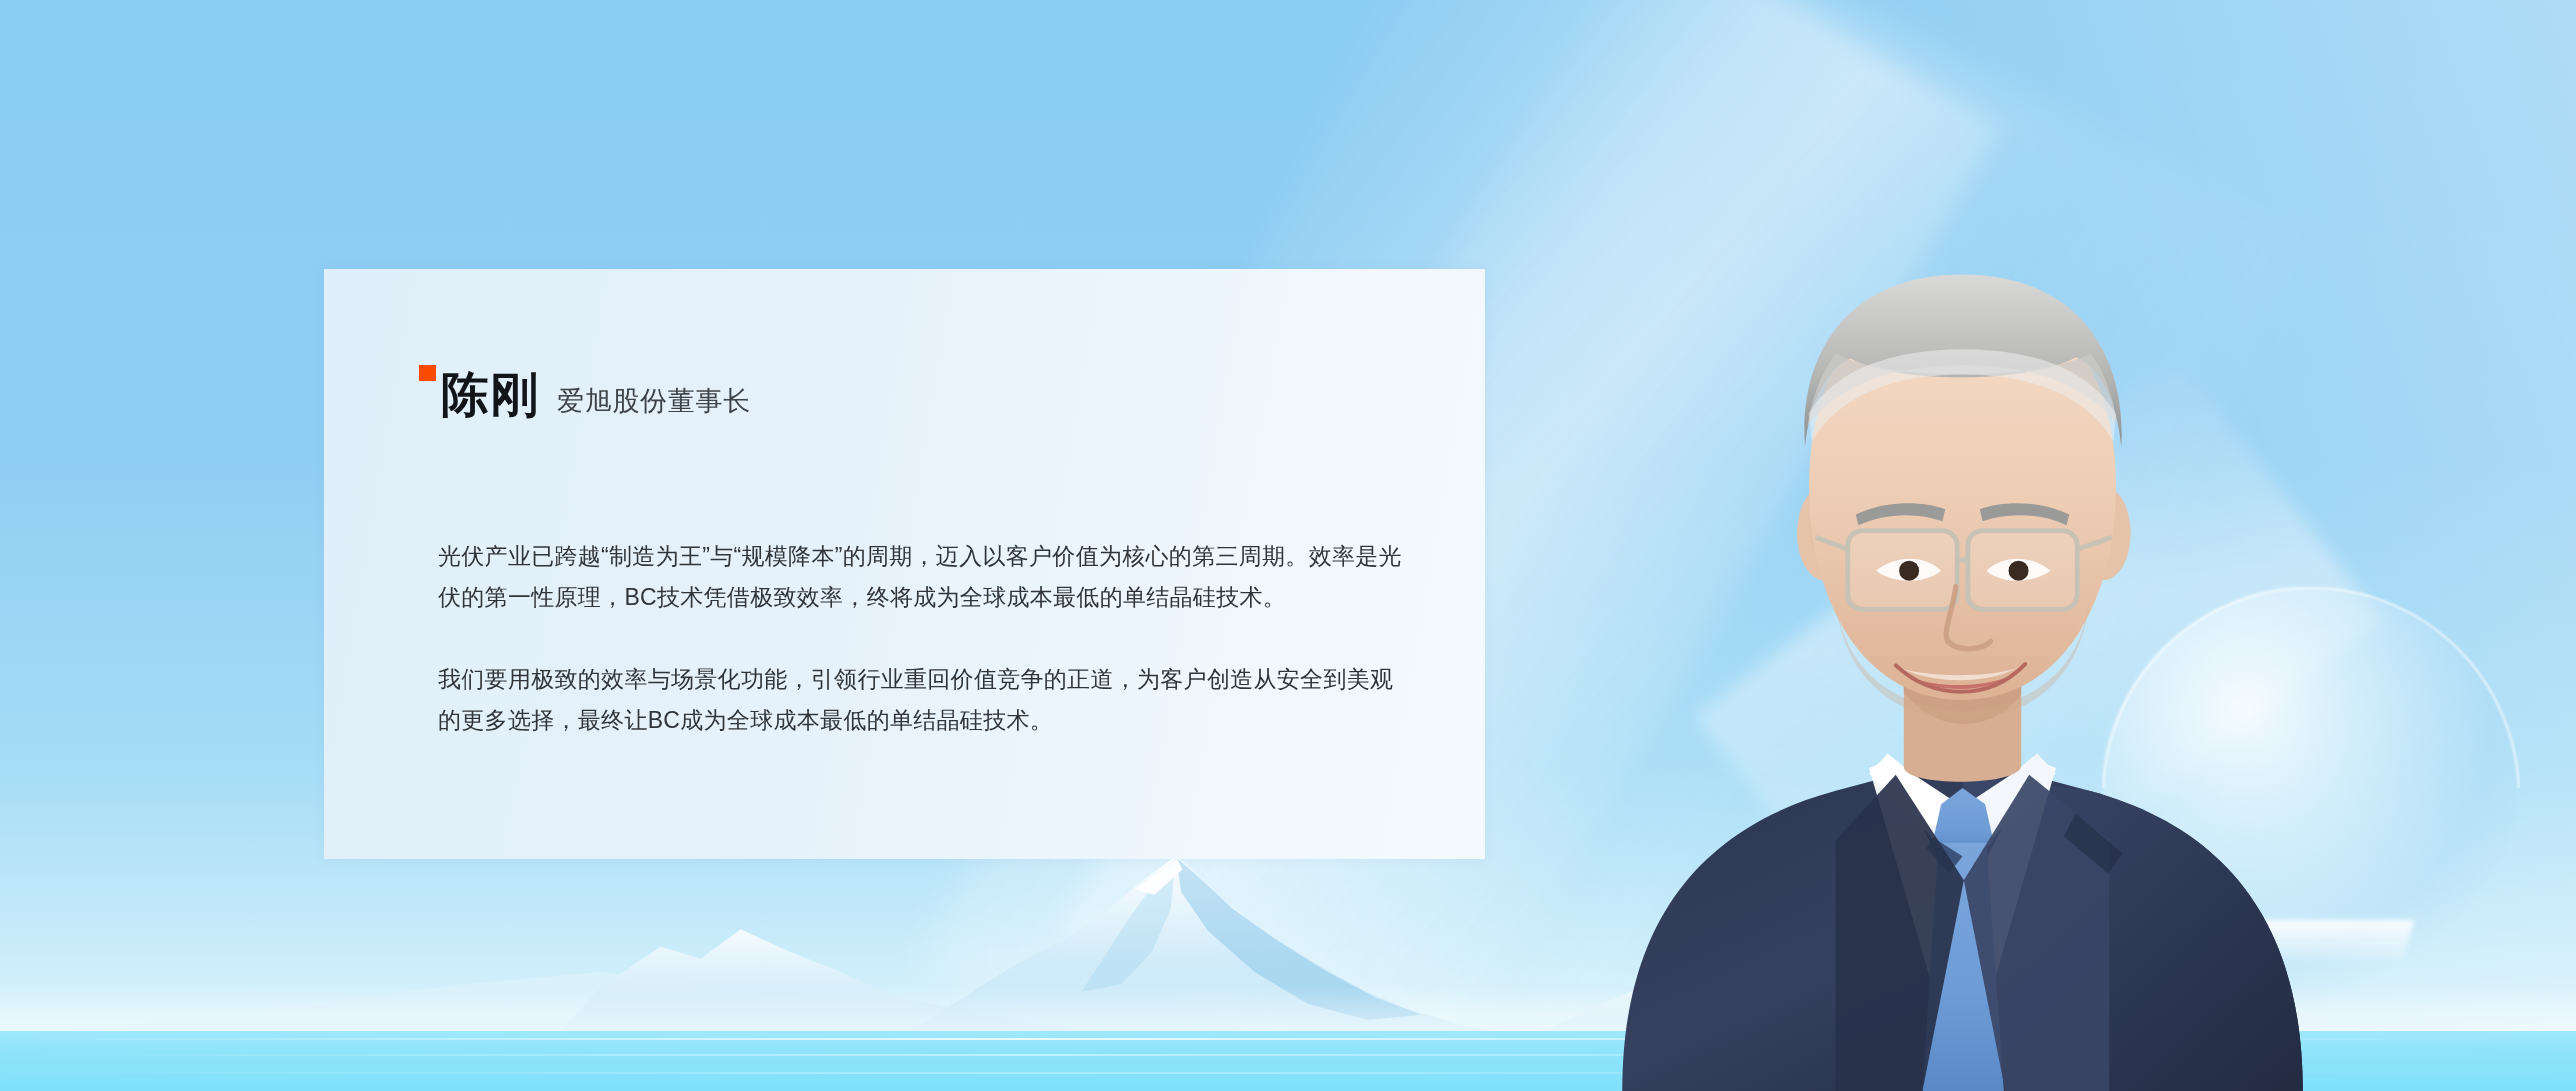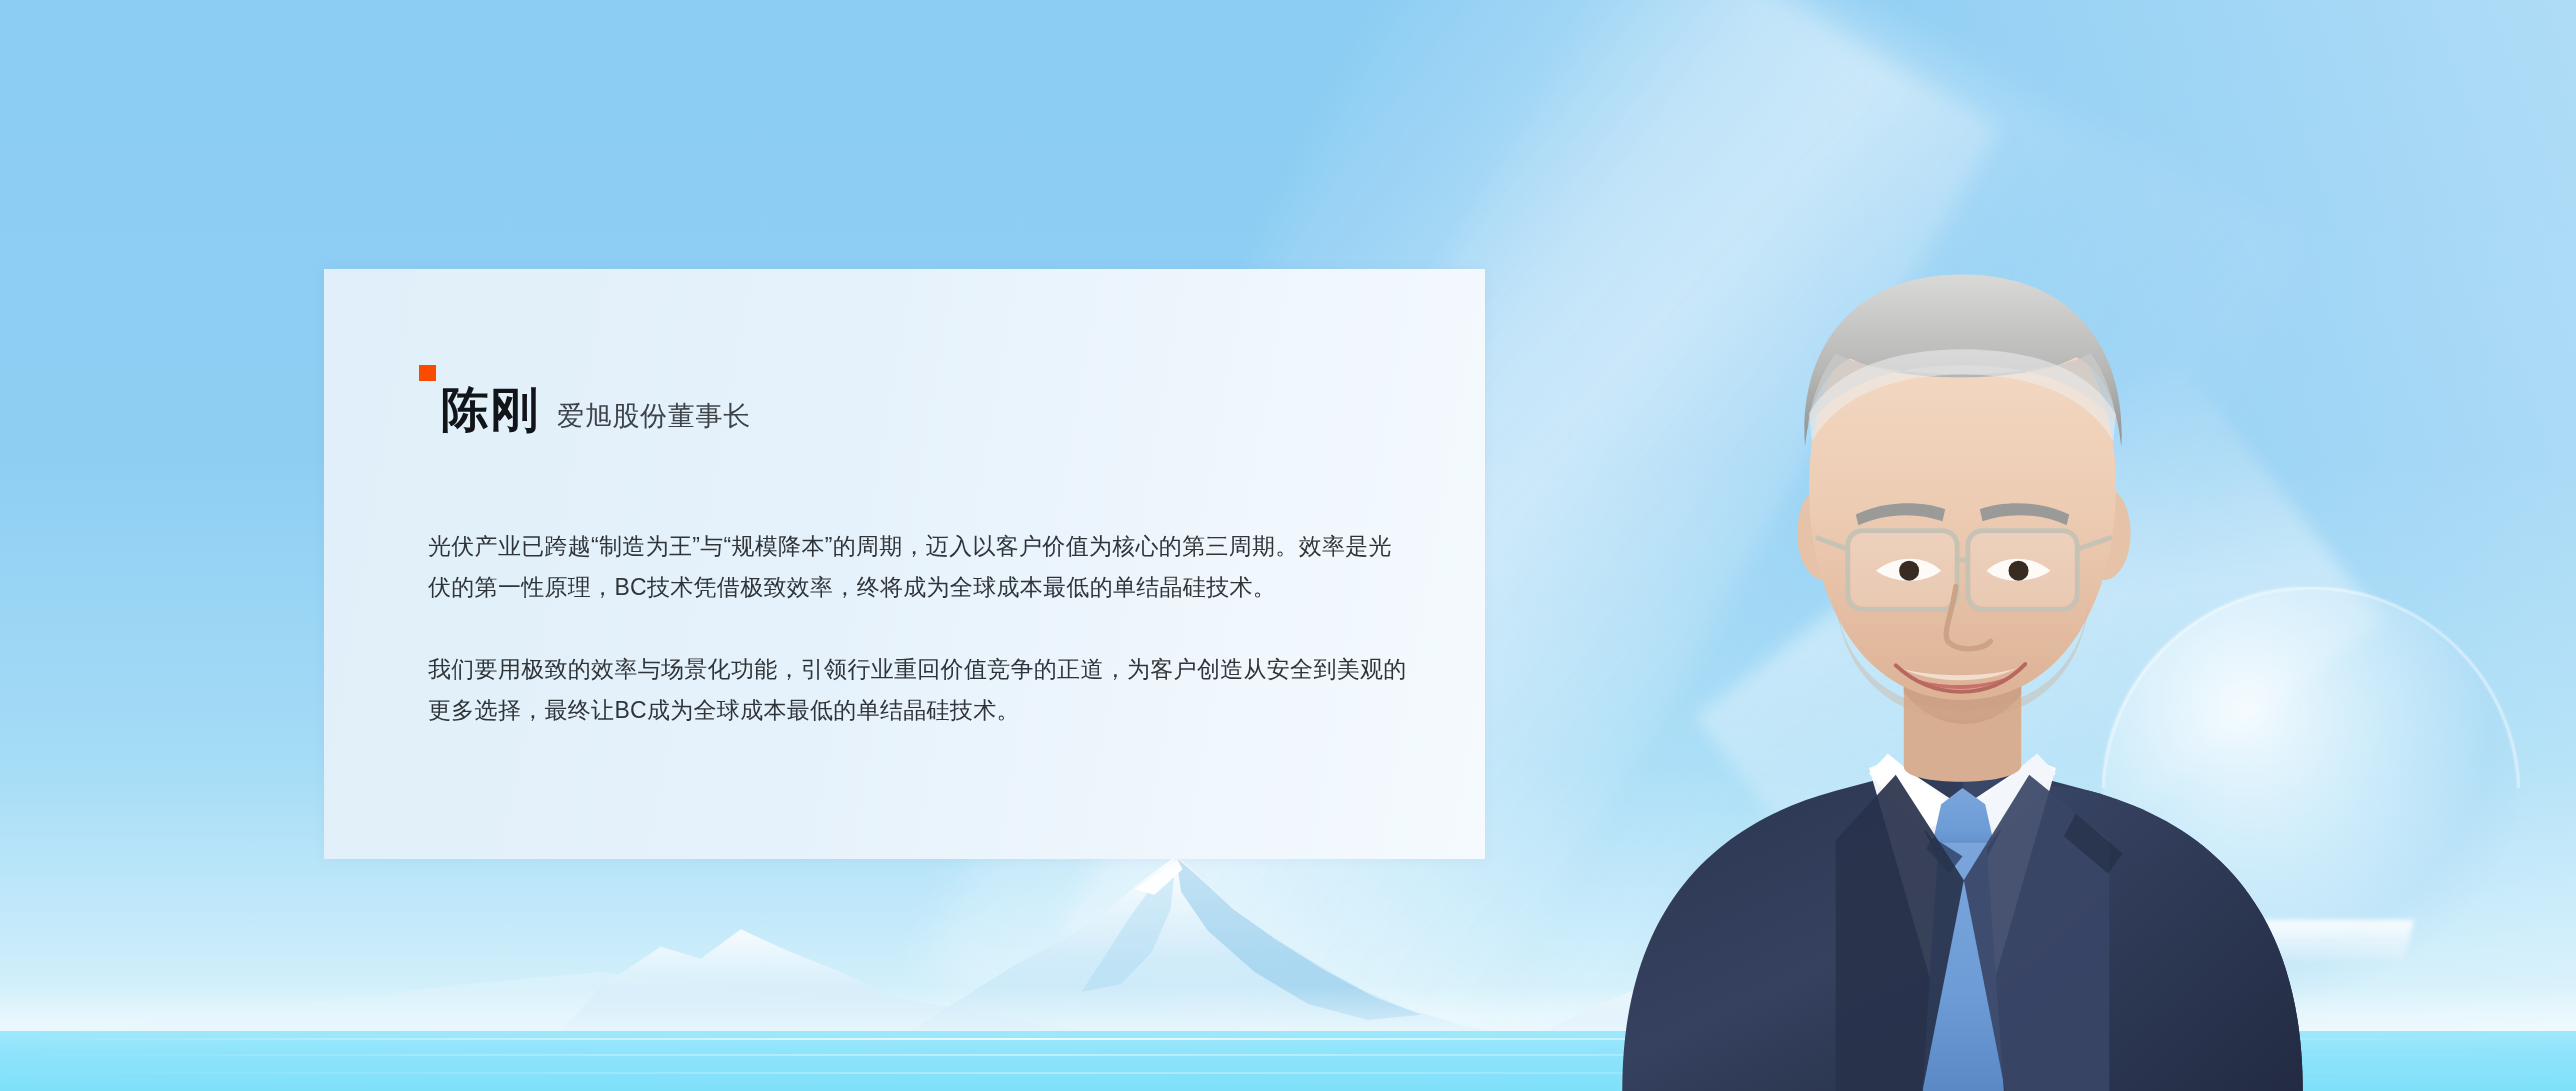--- a/index.html
+++ b/index.html
@@ -123,39 +123,39 @@
     box-shadow:0 1.3px 12px rgba(60,110,150,.06);
   }
 
   .marker{
     position:absolute;left:95px;top:96px;
     width:16.7px;height:16px;
     background:#fa4b00;
   }
 
   .name-row{
-    position:absolute;left:117px;top:117px;
+    position:absolute;left:117px;top:102px;
     display:flex;align-items:flex-end;gap:17.4px;
   }
   .name{
     font-size:48px;font-weight:bold;color:#111418;
     line-height:1;letter-spacing:1.3px;
   }
   .role{
     font-size:27px;color:#3d4349;line-height:1;
     padding-bottom:4px;letter-spacing:0.7px;
   }
 
   .quote{
     position:absolute;left:97px;top:250px;
     width:1001px;
     font-size:23px;line-height:41px;color:#2f3438;
     letter-spacing:0.3px;
   }
-  .quote p{margin:7px;}
+  .quote p{margin:17px;}
   .quote p + p{margin-top:41px;}
 </style>
 </head>
 <body>
 
 <div id="banner">
 
   <div class="sky"></div>
   <div class="sky-right-wash"></div>
 

